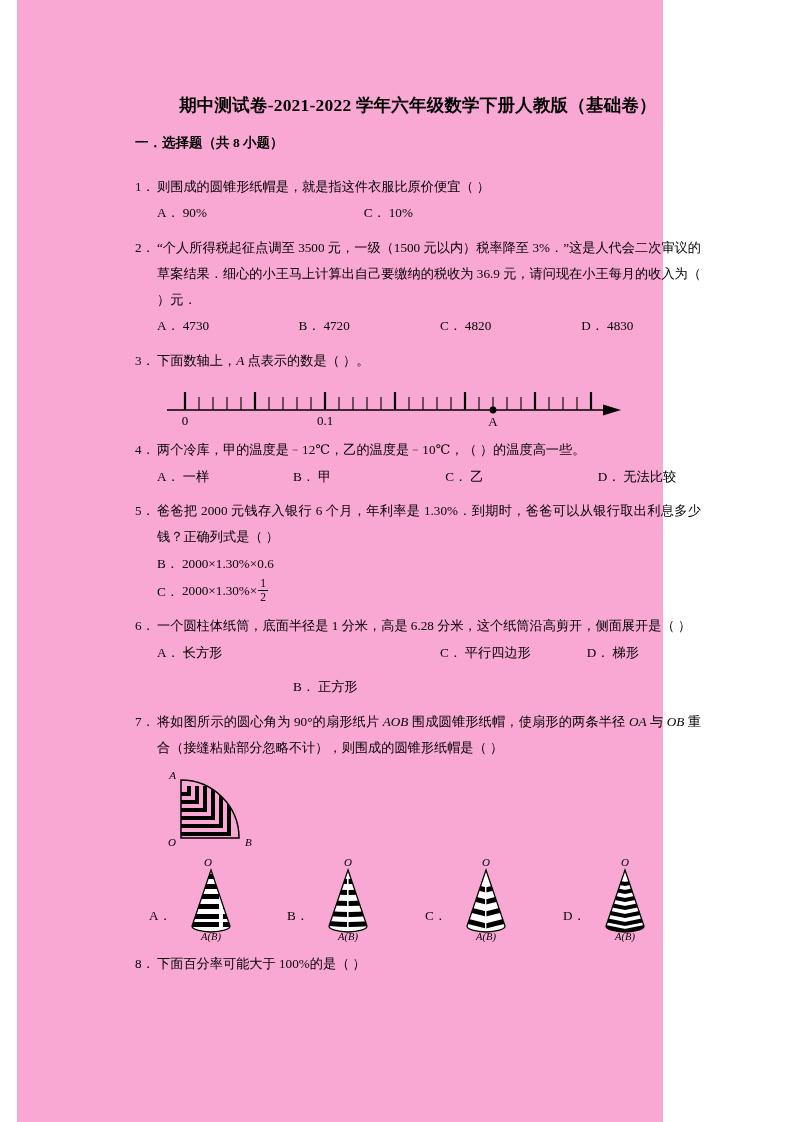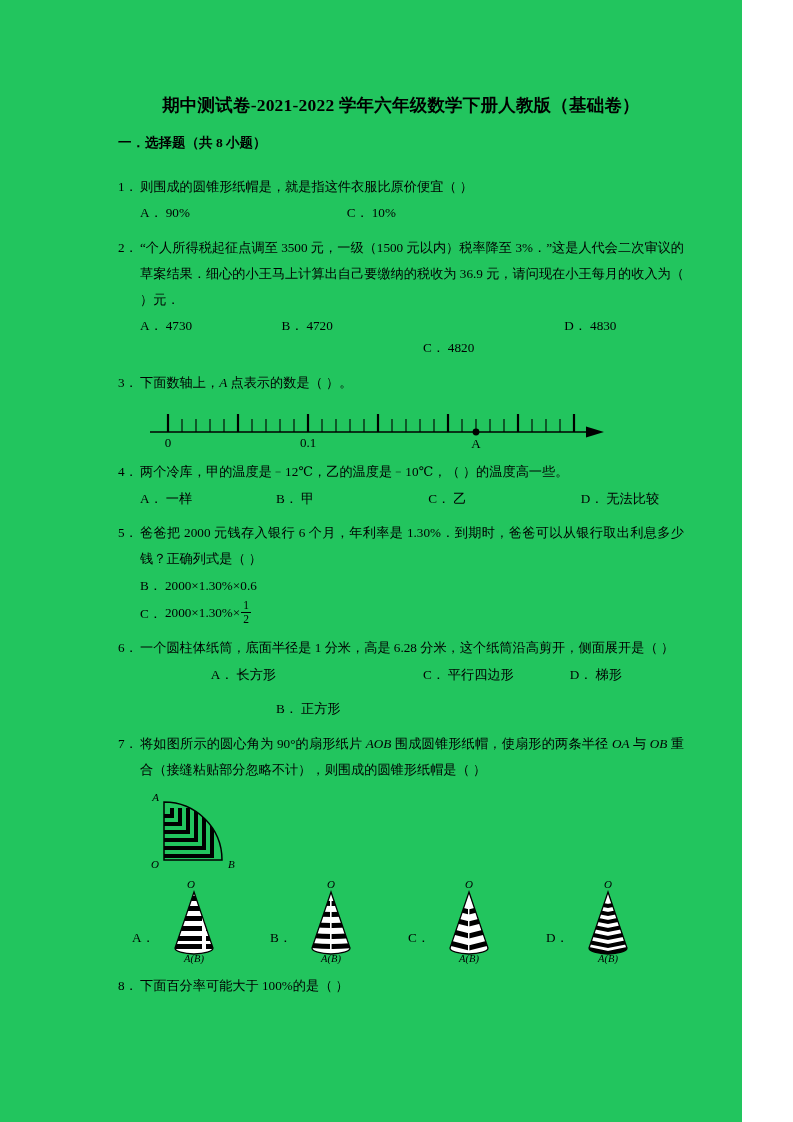--- a/index.html
+++ b/index.html
@@ -10,24 +10,24 @@
   body {
     width: 793px;
     height: 1122px;
     position: relative;
     font-family: "Liberation Serif", "DejaVu Serif", serif;
     color: #000000;
     overflow: hidden;
   }
   .page {
     position: absolute;
-    left: 0; top: 0;
-    width: 742px;
+    left: 17px; top: 0;
+    width: 646px;
     height: 1122px;
-    background: #22c55e;
+    background: #f9a8d4;
   }
   .content {
     position: absolute;
     left: 118px;
     top: 94px;
     width: 566px;
   }
 
   
   .doc-title {
@@ -82,30 +82,30 @@
     white-space: nowrap;
   }
   .opt .lbl { margin-right: 3px; }
   .opts-2 .opt { width: 50%; }
 
   .opts-q1 .opt:nth-child(1) { width: 38%; }
   .opts-q1 .opt:nth-child(2) { width: 38%; }
 
   .opts-q2 .opt:nth-child(1) { width: 26%; }
   .opts-q2 .opt:nth-child(2) { width: 26%; }
-  .opts-q2 .opt:nth-child(3) { width: 26%; margin-top: 22px; }
+  .opts-q2 .opt:nth-child(3) { width: 26%; }
 
   .opts-q3 .opt:nth-child(1) { width: 38%; }
   .opts-q3 .opt:nth-child(2) { width: 38%; }
 
   .opts-q4 .opt:nth-child(1) { width: 25%; }
   .opts-q4 .opt:nth-child(2) { width: 28%; }
   .opts-q4 .opt:nth-child(3) { width: 28%; }
 
-  .opts-q6 .opt:nth-child(1) { width: 25%; text-align: right; }
+  .opts-q6 .opt:nth-child(1) { width: 25%; }
   .opts-q6 .opt:nth-child(2) { width: 27%; margin-top: 34px; }
   .opts-q6 .opt:nth-child(3) { width: 27%; }
 
   
   .frac {
     display: inline-block;
     vertical-align: -0.42em;
     text-align: center;
     font-size: 11.5px;
     line-height: 1.05;

